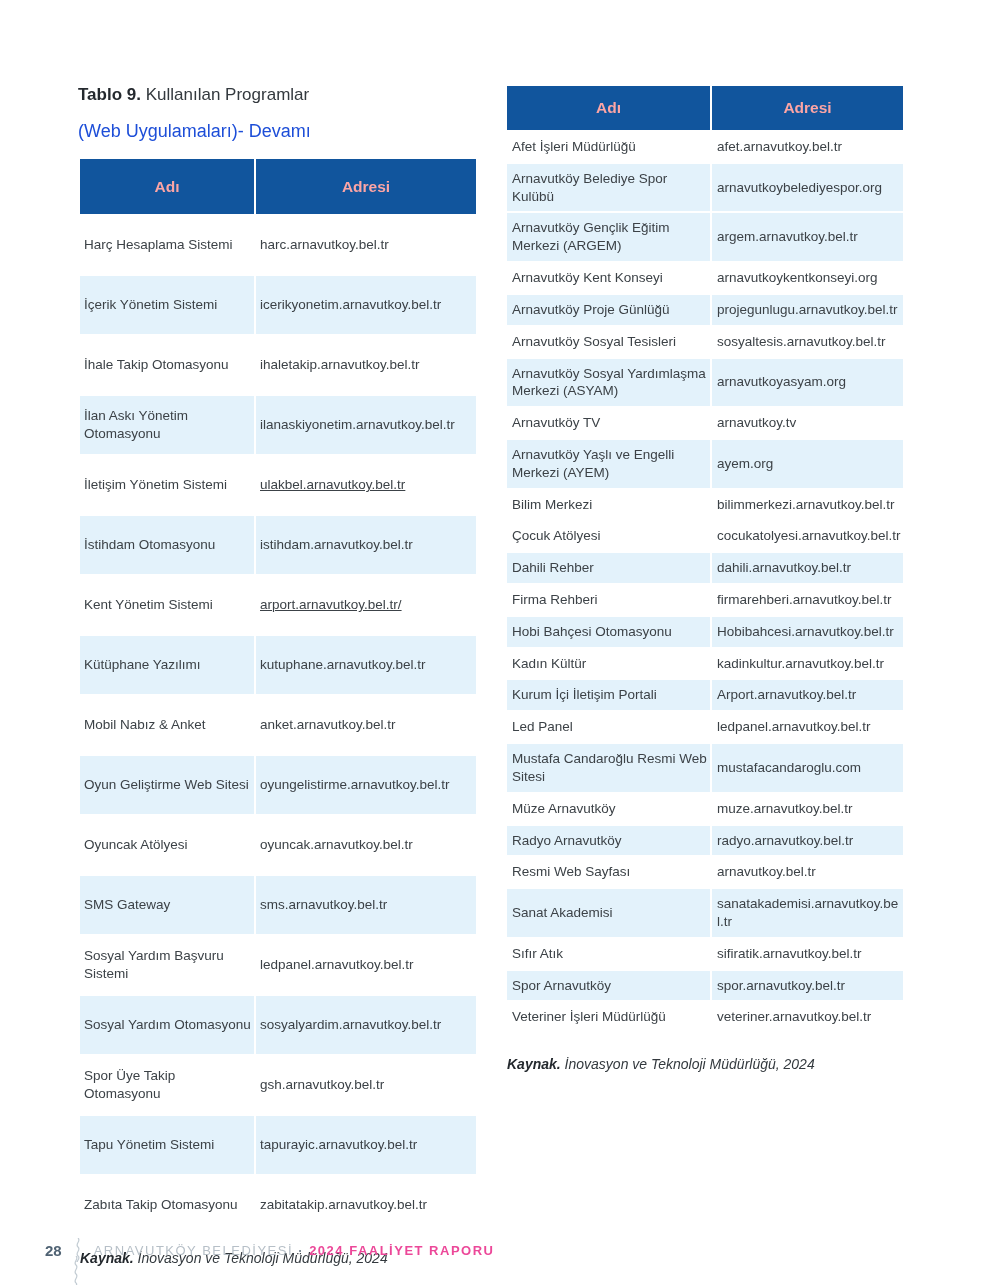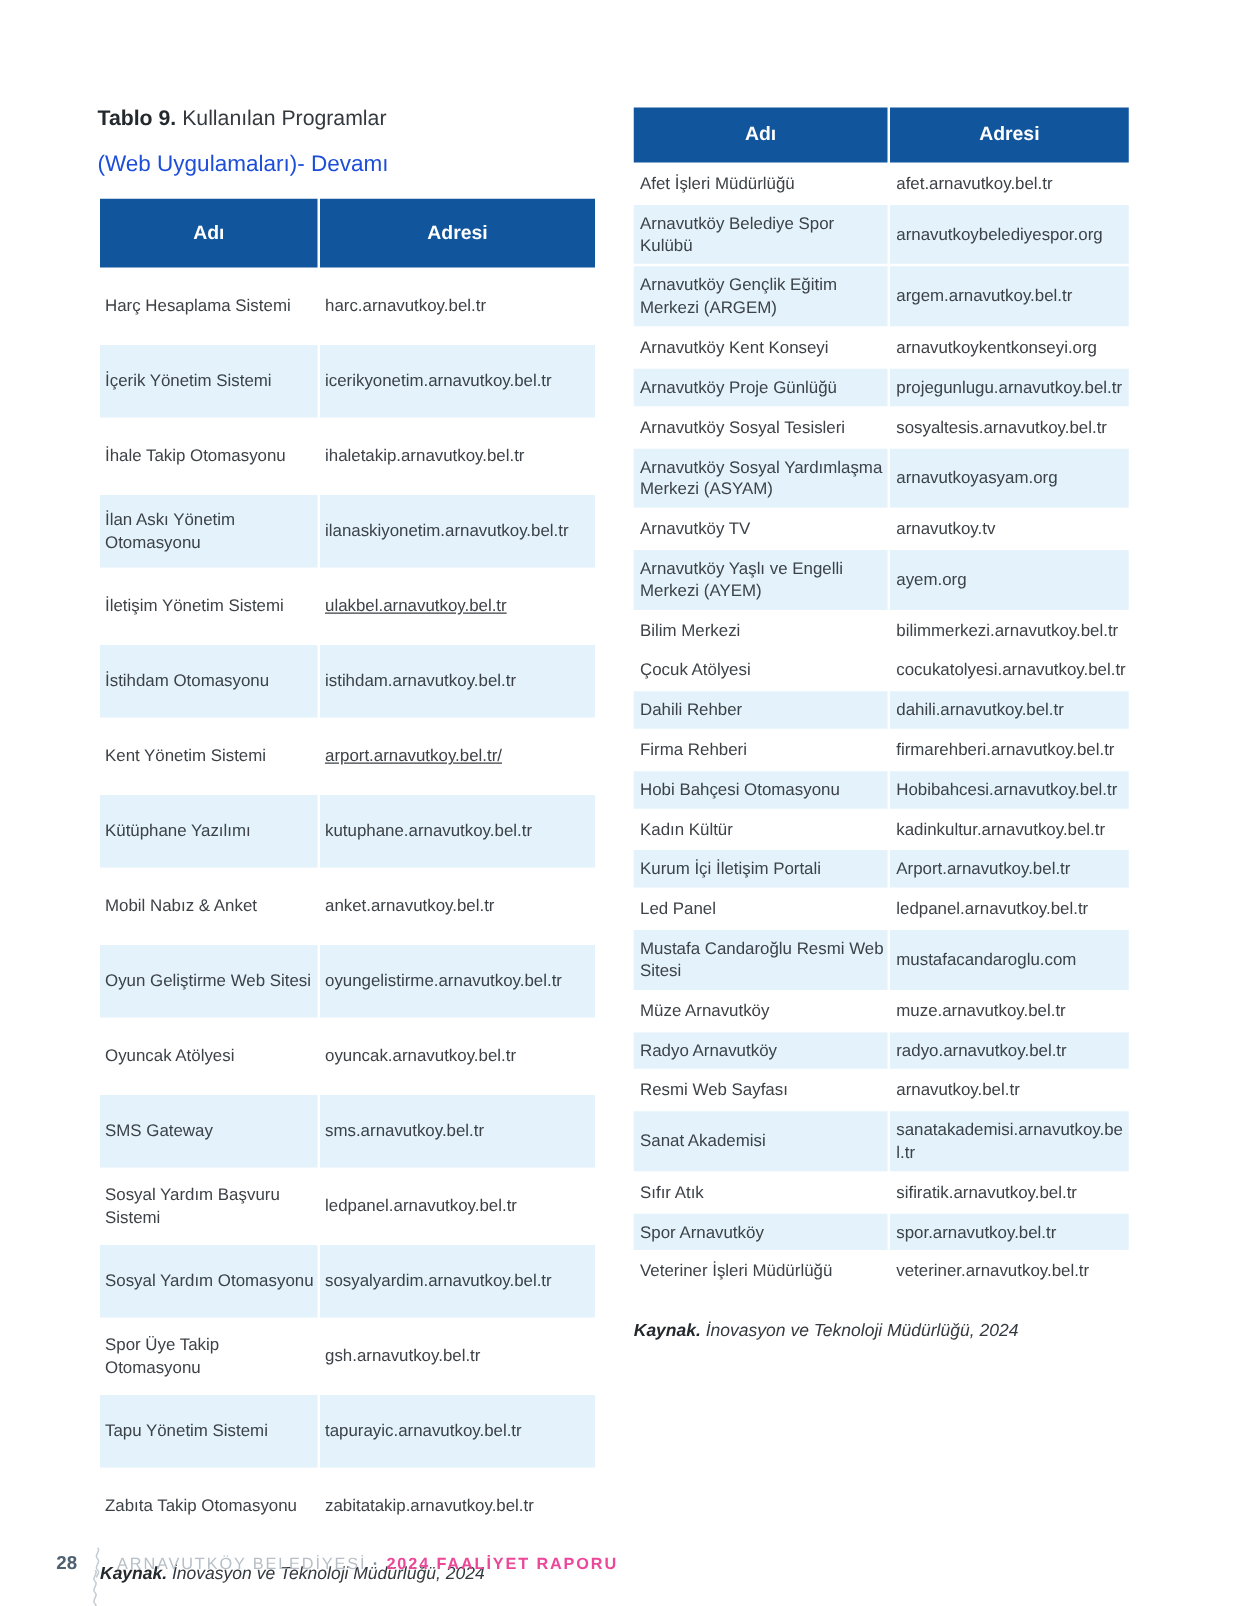--- a/index.html
+++ b/index.html
@@ -11,21 +11,21 @@
   .col-left{left:78px;}
   .col-right{left:505px;}
 
   .tbl-title{font-size:17px;color:#33393e;margin:0 0 16px 0;line-height:1.25;}
   .tbl-title .t-bold{font-weight:bold;color:#24292e;}
   .title-line2{font-size:18px;color:#1d4ed8;margin:0 0 15px 0;}
   .col-right .tbl-title{margin-bottom:14px;}
 
   table.data{border-collapse:separate;border-spacing:2px;width:100%;table-layout:fixed;}
   table.data th{
-    background:var(--header-bg,#11559d);color:#ffffff;font-weight:bold;font-size:15.5px;
+    background:var(--header-bg,#11559d);color:#fca5a5;font-weight:bold;font-size:15.5px;
     text-align:center;vertical-align:middle;
   }
   .col-left table.data th{height:53px;}
   .col-right table.data th{height:42px;}
   .col-left col.c-name{width:174px;}
   .col-right col.c-name{width:203px;}
 
   table.data td{
     font-size:13.5px;line-height:1.32;vertical-align:middle;color:#3c4247;
     padding:5px 2px 5px 4px;background:#ffffff;overflow-wrap:anywhere;

